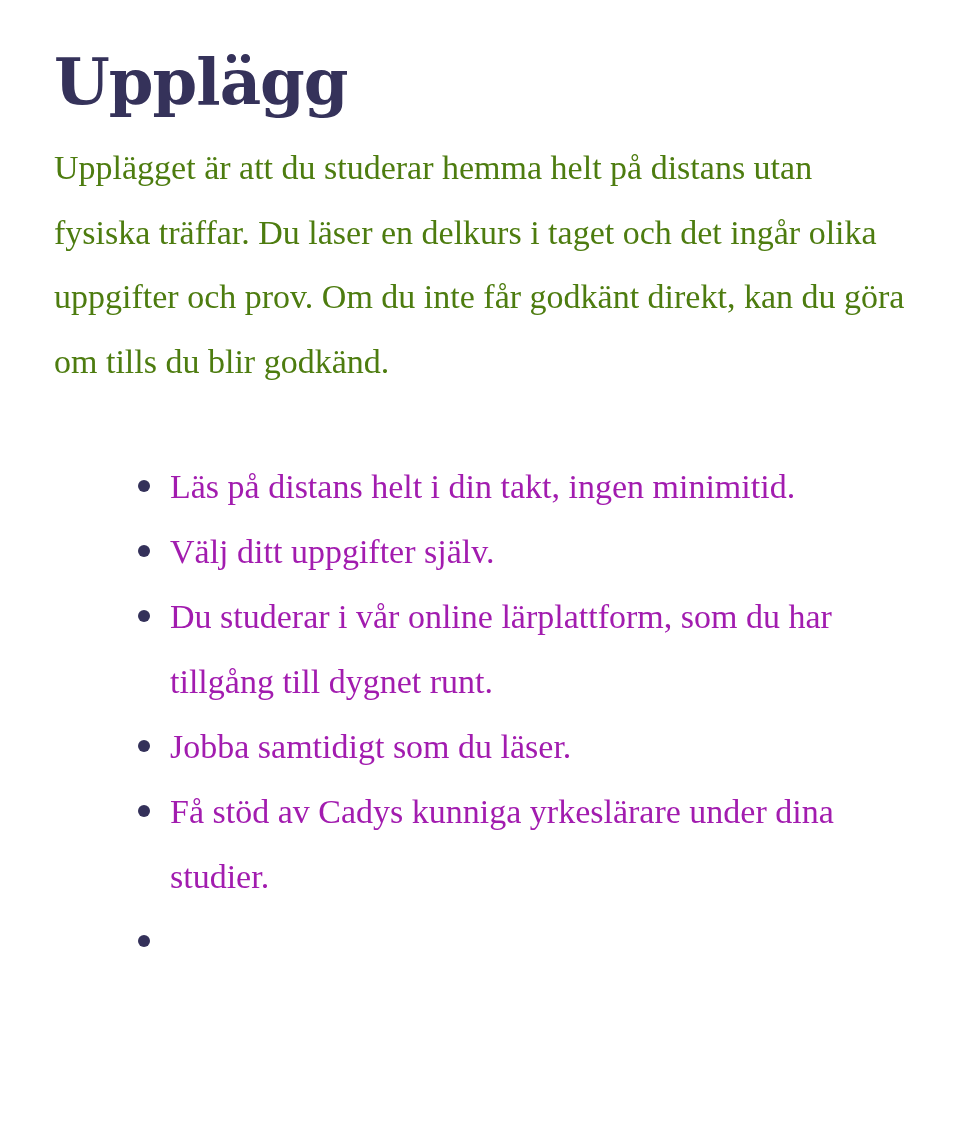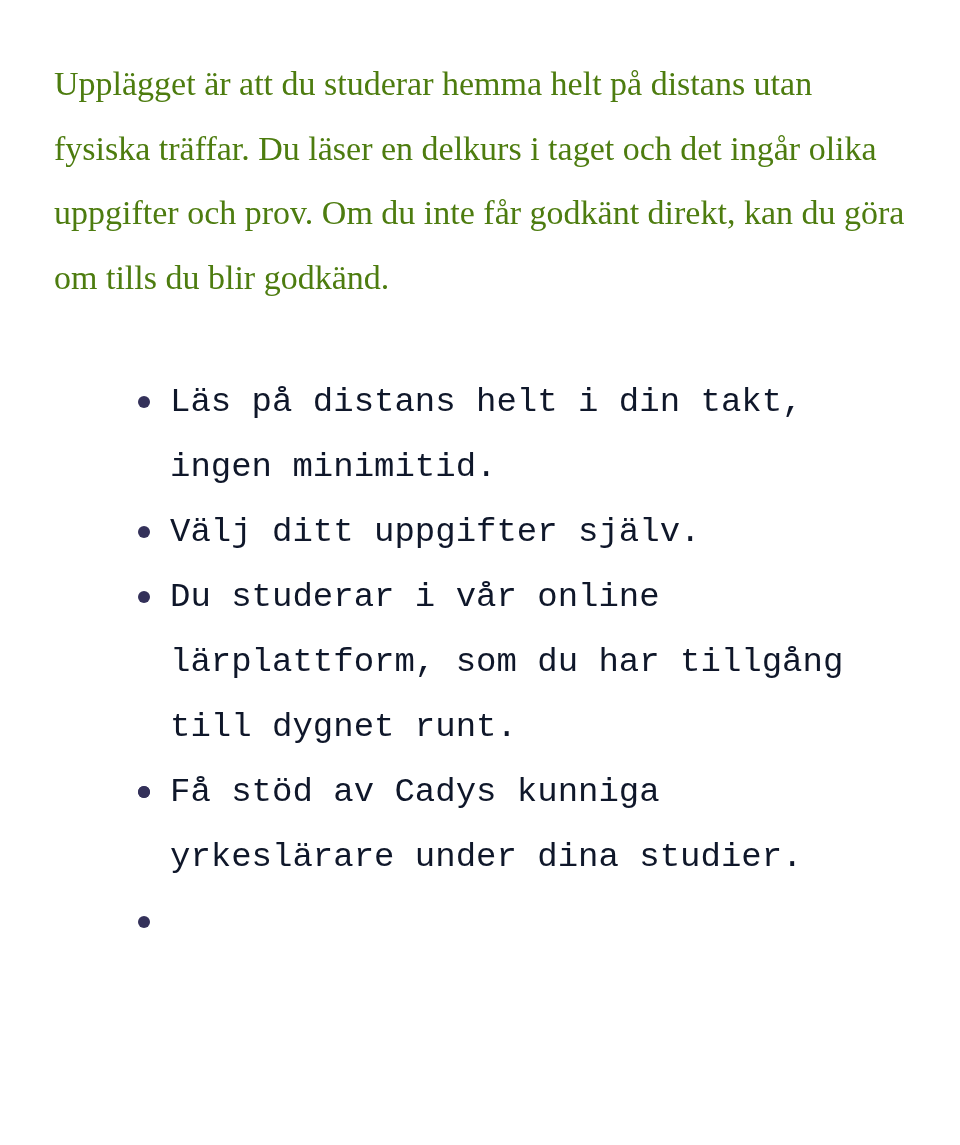--- a/index.html
+++ b/index.html
@@ -34,59 +34,61 @@
       font-family: Liberation Serif, serif;
       font-size: 34px;
       line-height: 64.5px;
       color: #4d7c0f;
       width: 860px;
     }
     ul.features {
       margin: 60px 0 0 0;
       padding: 0 0 0 116px;
       list-style: none;
-      font-family: Liberation Mono, monospace;
+      font-family: Liberation Serif, serif;
       font-size: 34px;
       line-height: 65px;
-      color: #0f172a;
+      color: #a21caf;
     }
     ul.features li {
       position: relative;
       width: 720px;
     }
     ul.features li .bullet {
       position: absolute;
       left: -32px;
       top: 26px;
       width: 12px;
       height: 12px;
       border-radius: 50%;
       background: #34315a;
     }
   </style>
 </head>
 <body>
 
 <div class="content">
+  <h1>Upplägg</h1>
   <p class="intro">Upplägget är att du studerar hemma helt på distans utan fysiska träffar. Du läser en delkurs i taget och det ingår olika uppgifter och prov. Om du inte får godkänt direkt, kan du göra om tills du blir godkänd.</p>
   <ul class="features">
     <li>
       <span class="bullet"></span>
       <span>Läs på distans helt i din takt, ingen minimitid.</span>
     </li>
     <li>
       <span class="bullet"></span>
       <span>Välj ditt uppgifter själv.</span>
     </li>
     <li>
       <span class="bullet"></span>
       <span>Du studerar i vår online lärplattform, som du har tillgång till dygnet runt.</span>
     </li>
     <li>
       <span class="bullet"></span>
+      <span>Jobba samtidigt som du läser.</span>
     </li>
     <li>
       <span class="bullet"></span>
       <span>Få stöd av Cadys kunniga yrkeslärare under dina studier.</span>
     </li>
     <li>
       <span class="bullet"></span>
     </li>
   </ul>
 </div>

